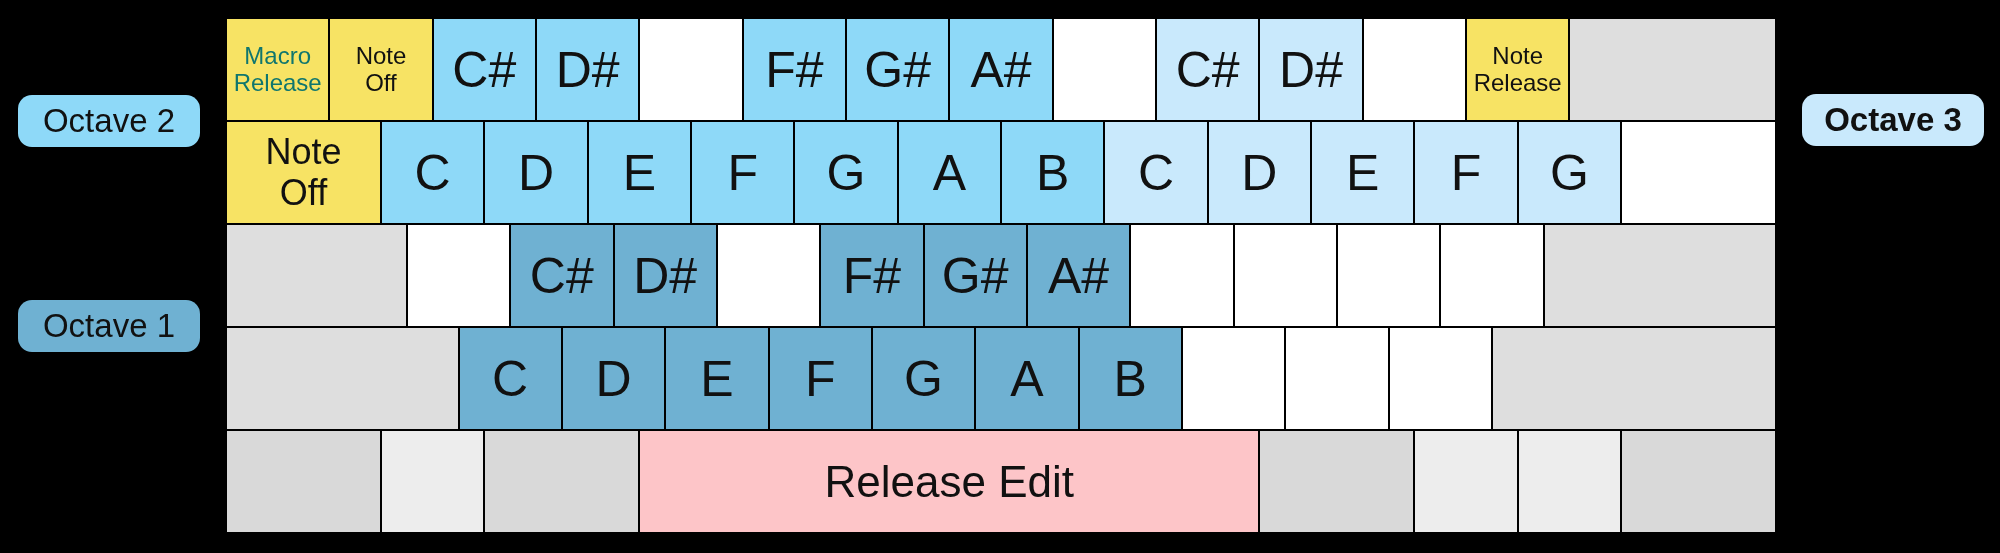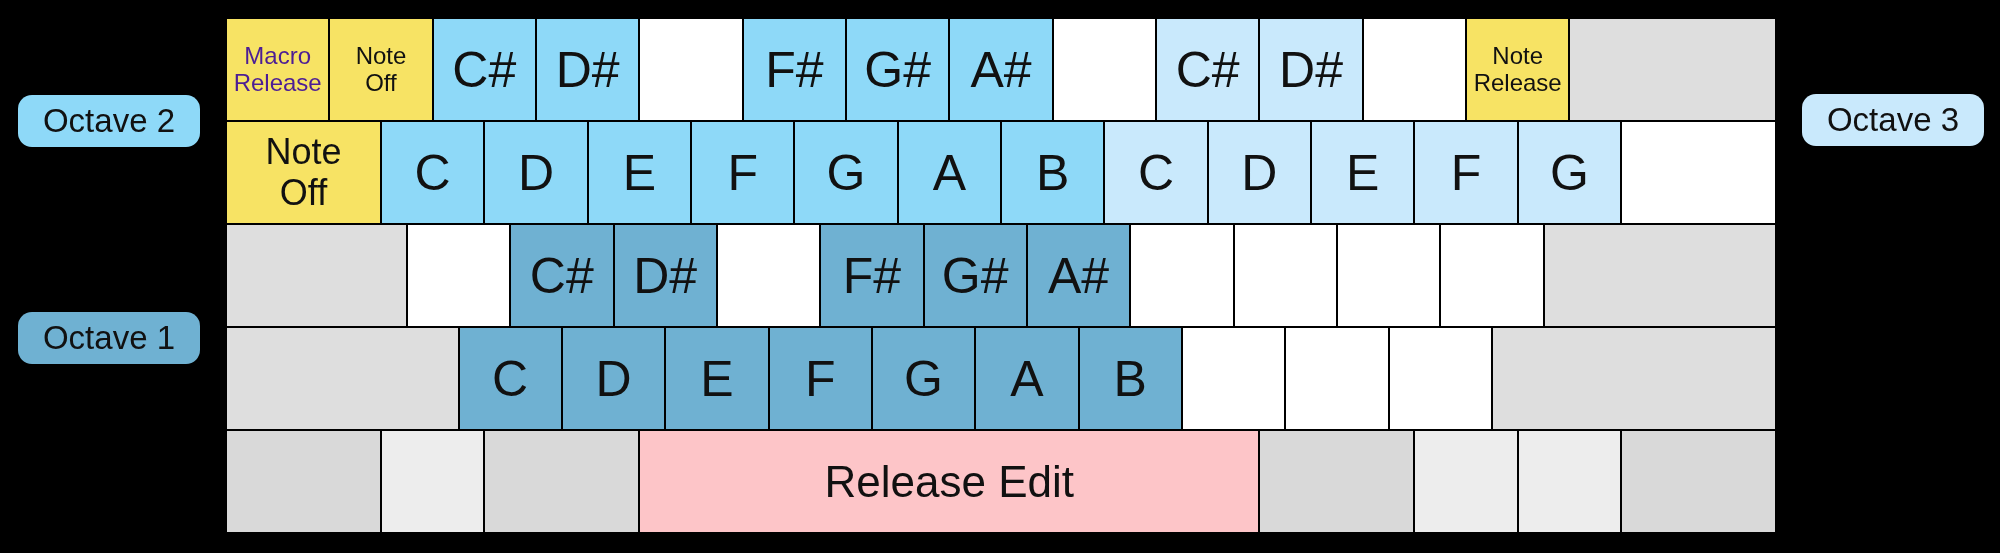--- a/index.html
+++ b/index.html
@@ -26,27 +26,27 @@
     font-size:33px;white-space:nowrap;
   }
 </style>
 </head>
 <body>
 
 <div class="stage">
 
   <div class="pill" style="left: 18px; top: 95px; background: rgb(142, 217, 248); color: rgb(17, 17, 17);">Octave 2</div>
 
-  <div class="pill" style="left: 18px; top: 300px; background: rgb(111, 177, 210); color: rgb(17, 17, 17); margin-top: 12px;">Octave 1</div>
+  <div class="pill" style="left: 18px; top: 300px; background: rgb(111, 177, 210); color: rgb(17, 17, 17);">Octave 1</div>
 
-  <div class="pill" style="left: 1802px; top: 94px; background: rgb(201, 233, 252); color: rgb(17, 17, 17);">Octave 3</div>
+  <div class="pill" style="left: 1802px; top: 94px; background: rgb(201, 233, 252); color: rgb(17, 17, 17); font-weight: bold;">Octave 3</div>
 
   <div class="keyboard">
     <div class="row">
-        <div class="key s-small" style="grid-column: span 4; background: rgb(247, 227, 100); border-color: rgb(0, 0, 0); color: #4c1d95;">
+        <div class="key s-small" style="grid-column: span 4; background: rgb(247, 227, 100); border-color: rgb(0, 0, 0); color: #0f766e;">
           <span>Macro</span>
           <span>Release</span>
         </div>
         <div class="key s-small" style="grid-column: span 4; background: rgb(247, 227, 100); border-color: rgb(0, 0, 0); color: rgb(17, 17, 17);">
           <span>Note</span>
           <span>Off</span>
         </div>
         <div class="key" style="grid-column: span 4; background: rgb(142, 217, 248); border-color: rgb(0, 0, 0); color: rgb(17, 17, 17);">
           <span>C#</span>
         </div>

